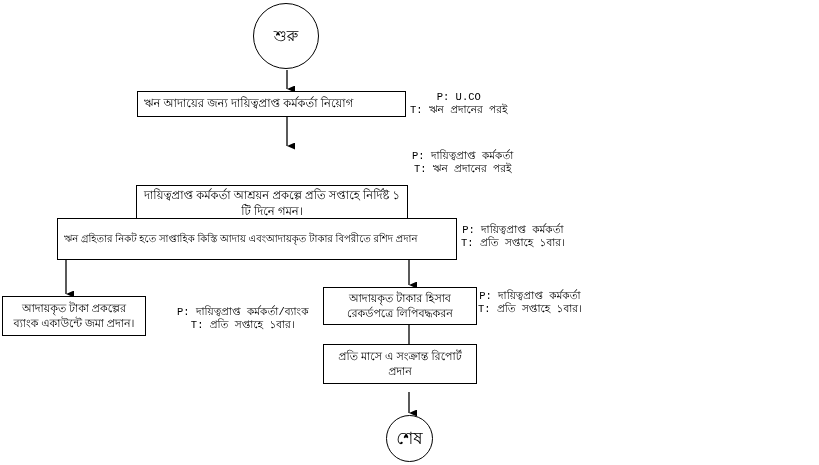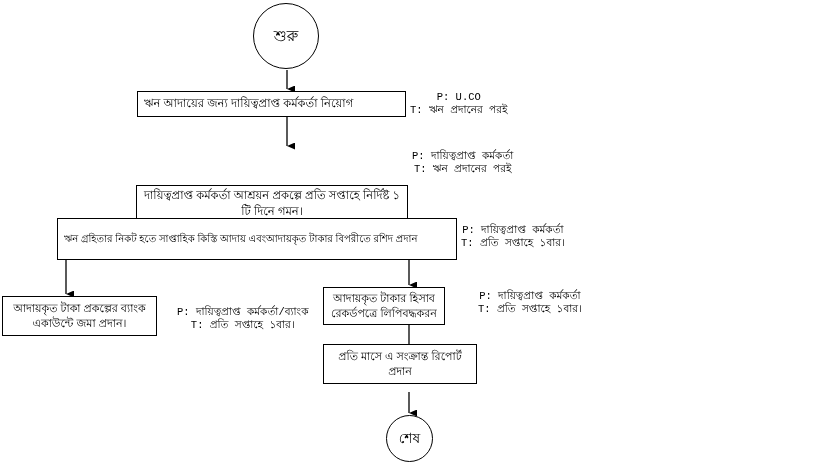--- a/index.html
+++ b/index.html
@@ -23,38 +23,38 @@
     border: 1px solid #000000;
     border-radius: 50%;
     background: #ffffff;
     display: flex;
     align-items: center;
     justify-content: center;
     box-sizing: border-box;
     text-align: center;
   }
   .terminal.start { left: 253px; top: 3px; width: 66px; height: 66px; font-size: 15px; }
-  .terminal.end   { left: 386px; top: 415px; width: 47px; height: 47px; font-size: 14px; }
+  .terminal.end   { left: 386px; top: 415px; width: 47px; height: 47px; font-size: 17px; }
   .box {
     position: absolute;
     border: 1px solid #000000;
     background: #ffffff;
     box-sizing: border-box;
     display: flex;
     align-items: center;
     justify-content: flex-start;
     text-align: center;
     line-height: 1.35;
     padding: 1px 6px;
   }
   .box.appoint { left: 137px; top: 91px;  width: 269px; height: 26px; font-size: 11.5px; }
   .box.visit   { left: 136px; top: 148px; width: 272px; height: 37px; font-size: 11.5px; margin-top: 37px; }
   .box.collect { left: 57px;  top: 218px; width: 400px; height: 42px; font-size: 10px; }
-  .box.deposit { left: 2px;   top: 296px; width: 155px; height: 40px; font-size: 11px; }
-  .box.record  { left: 323px; top: 287px; width: 122px; height: 38px; font-size: 11px; }
+  .box.deposit { left: 2px;   top: 296px; width: 144px; height: 40px; font-size: 11px; font-family: Liberation Serif, serif; }
+  .box.record  { left: 323px; top: 287px; width: 154px; height: 38px; font-size: 11px; }
   .box.report  { left: 323px; top: 344px; width: 154px; height: 40px; font-size: 11px; }
   .ann {
     position: absolute;
     font-family: Liberation Mono, monospace;
     font-size: 10.5px;
     line-height: 1.25;
     white-space: nowrap;
     text-align: center;
   }
   .ann.appoint { left: 410px; top: 91px; }

